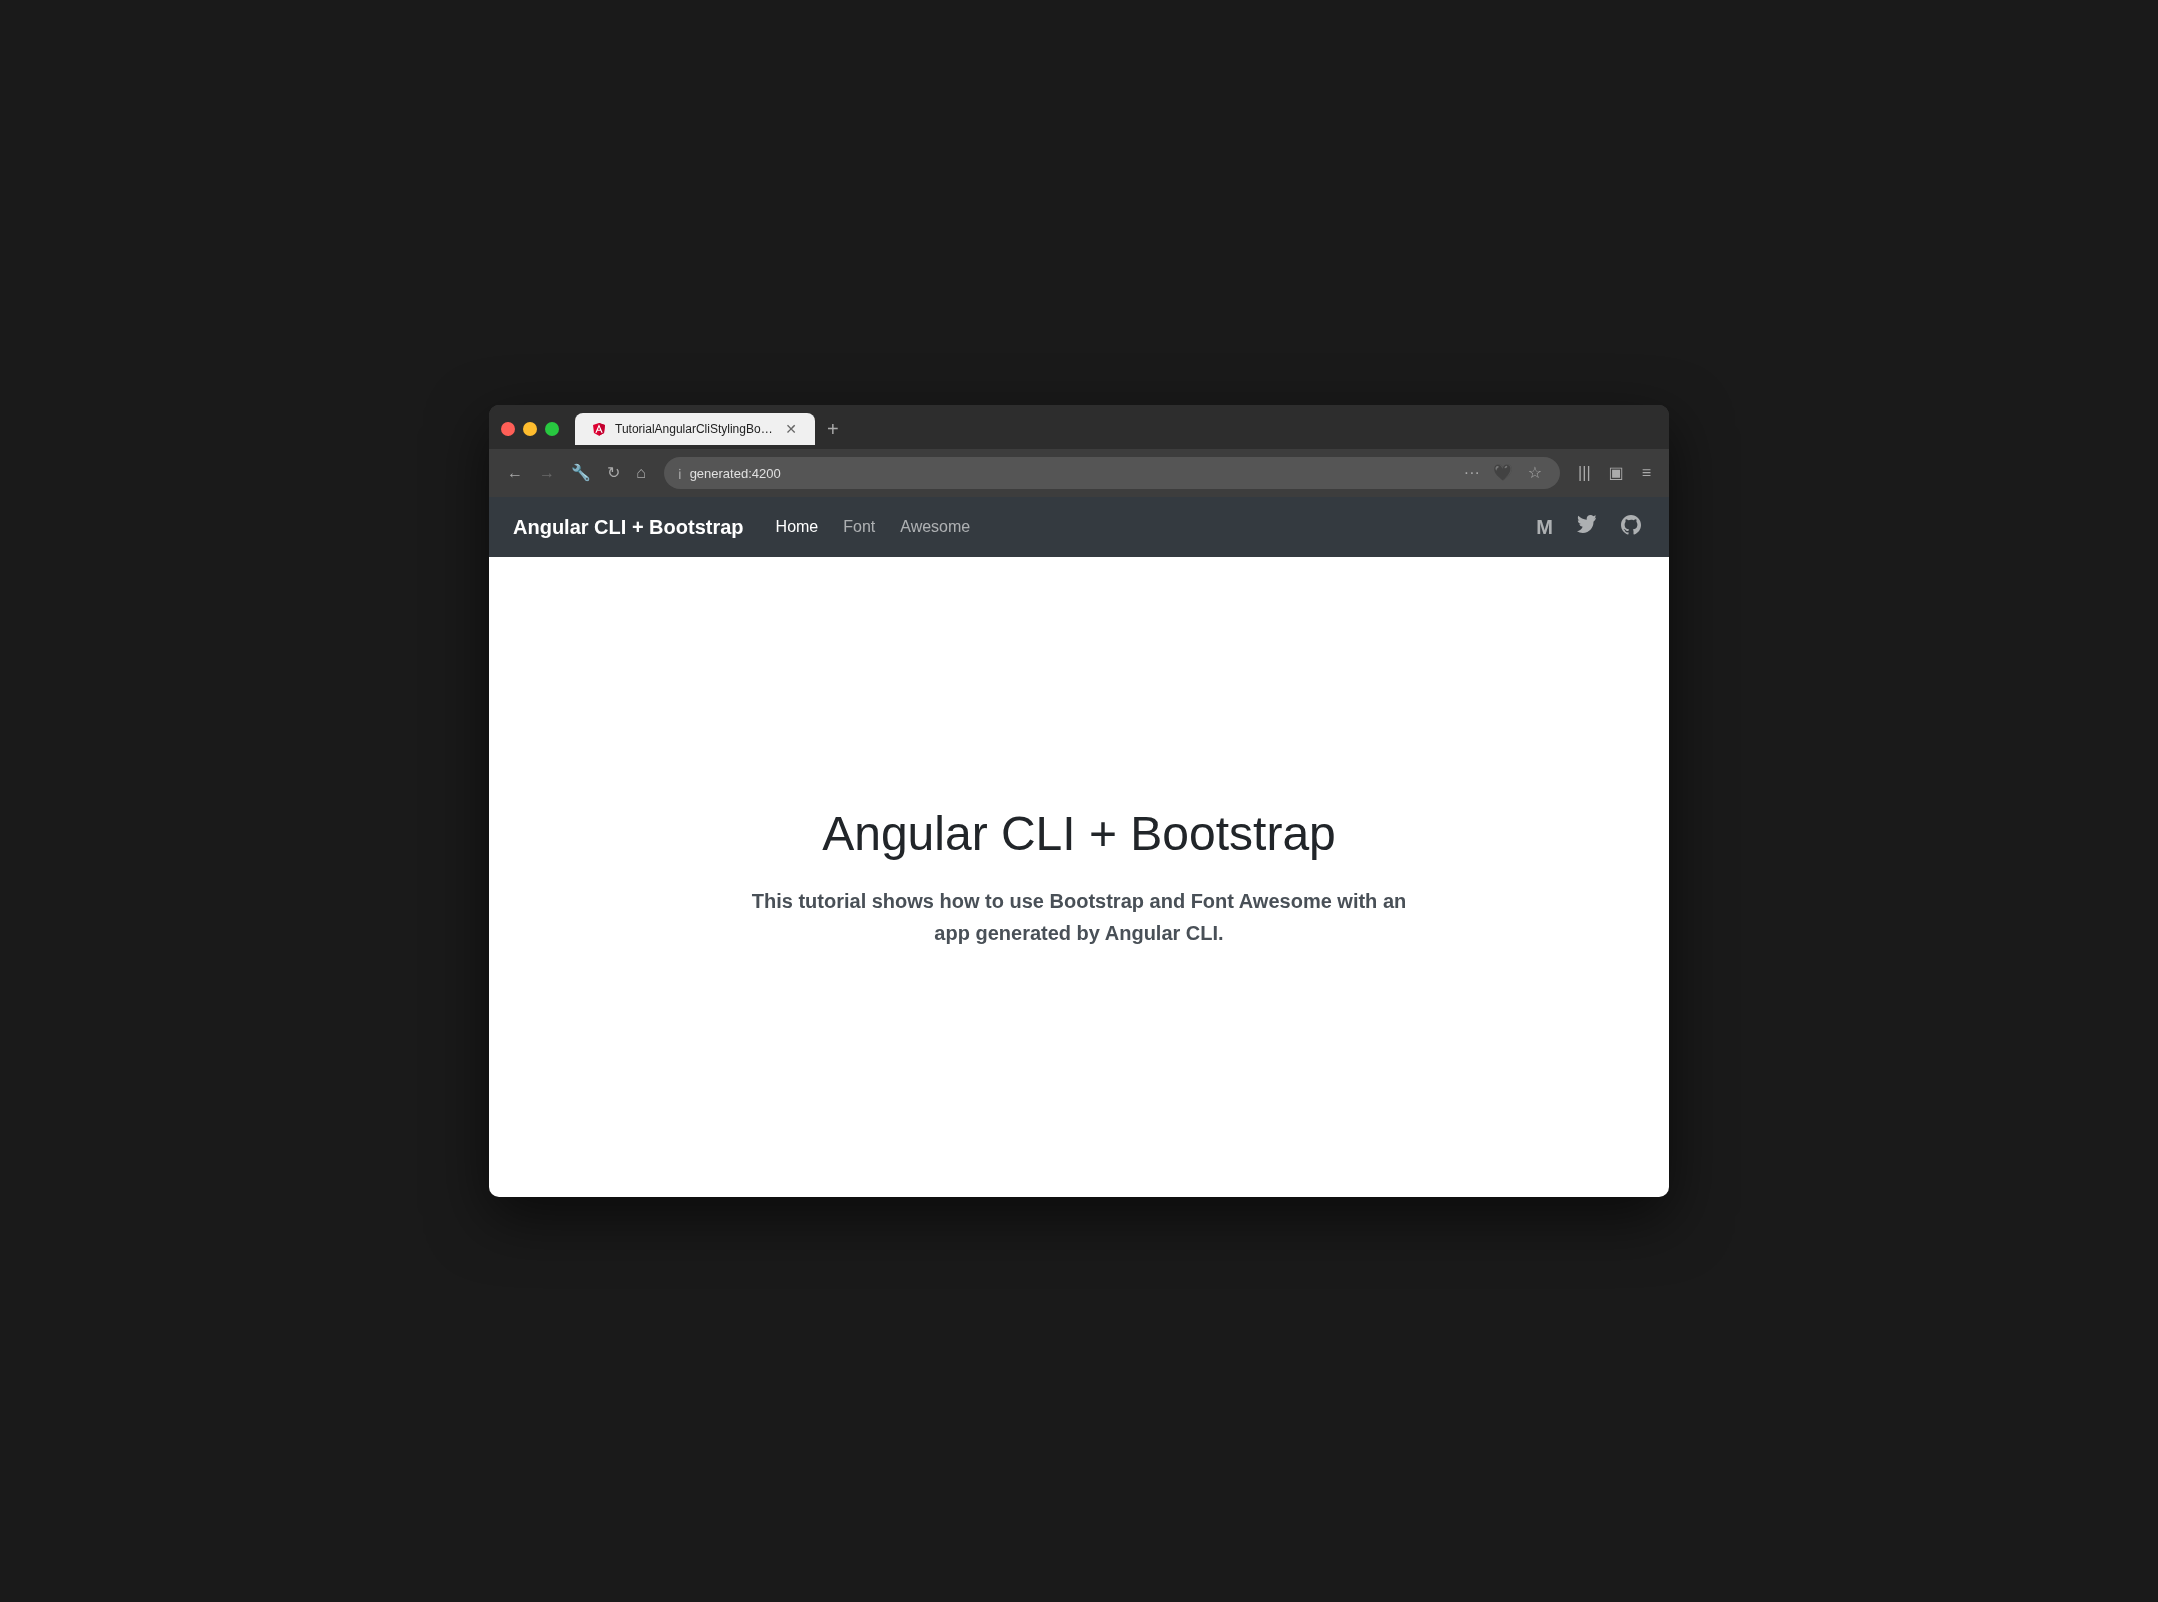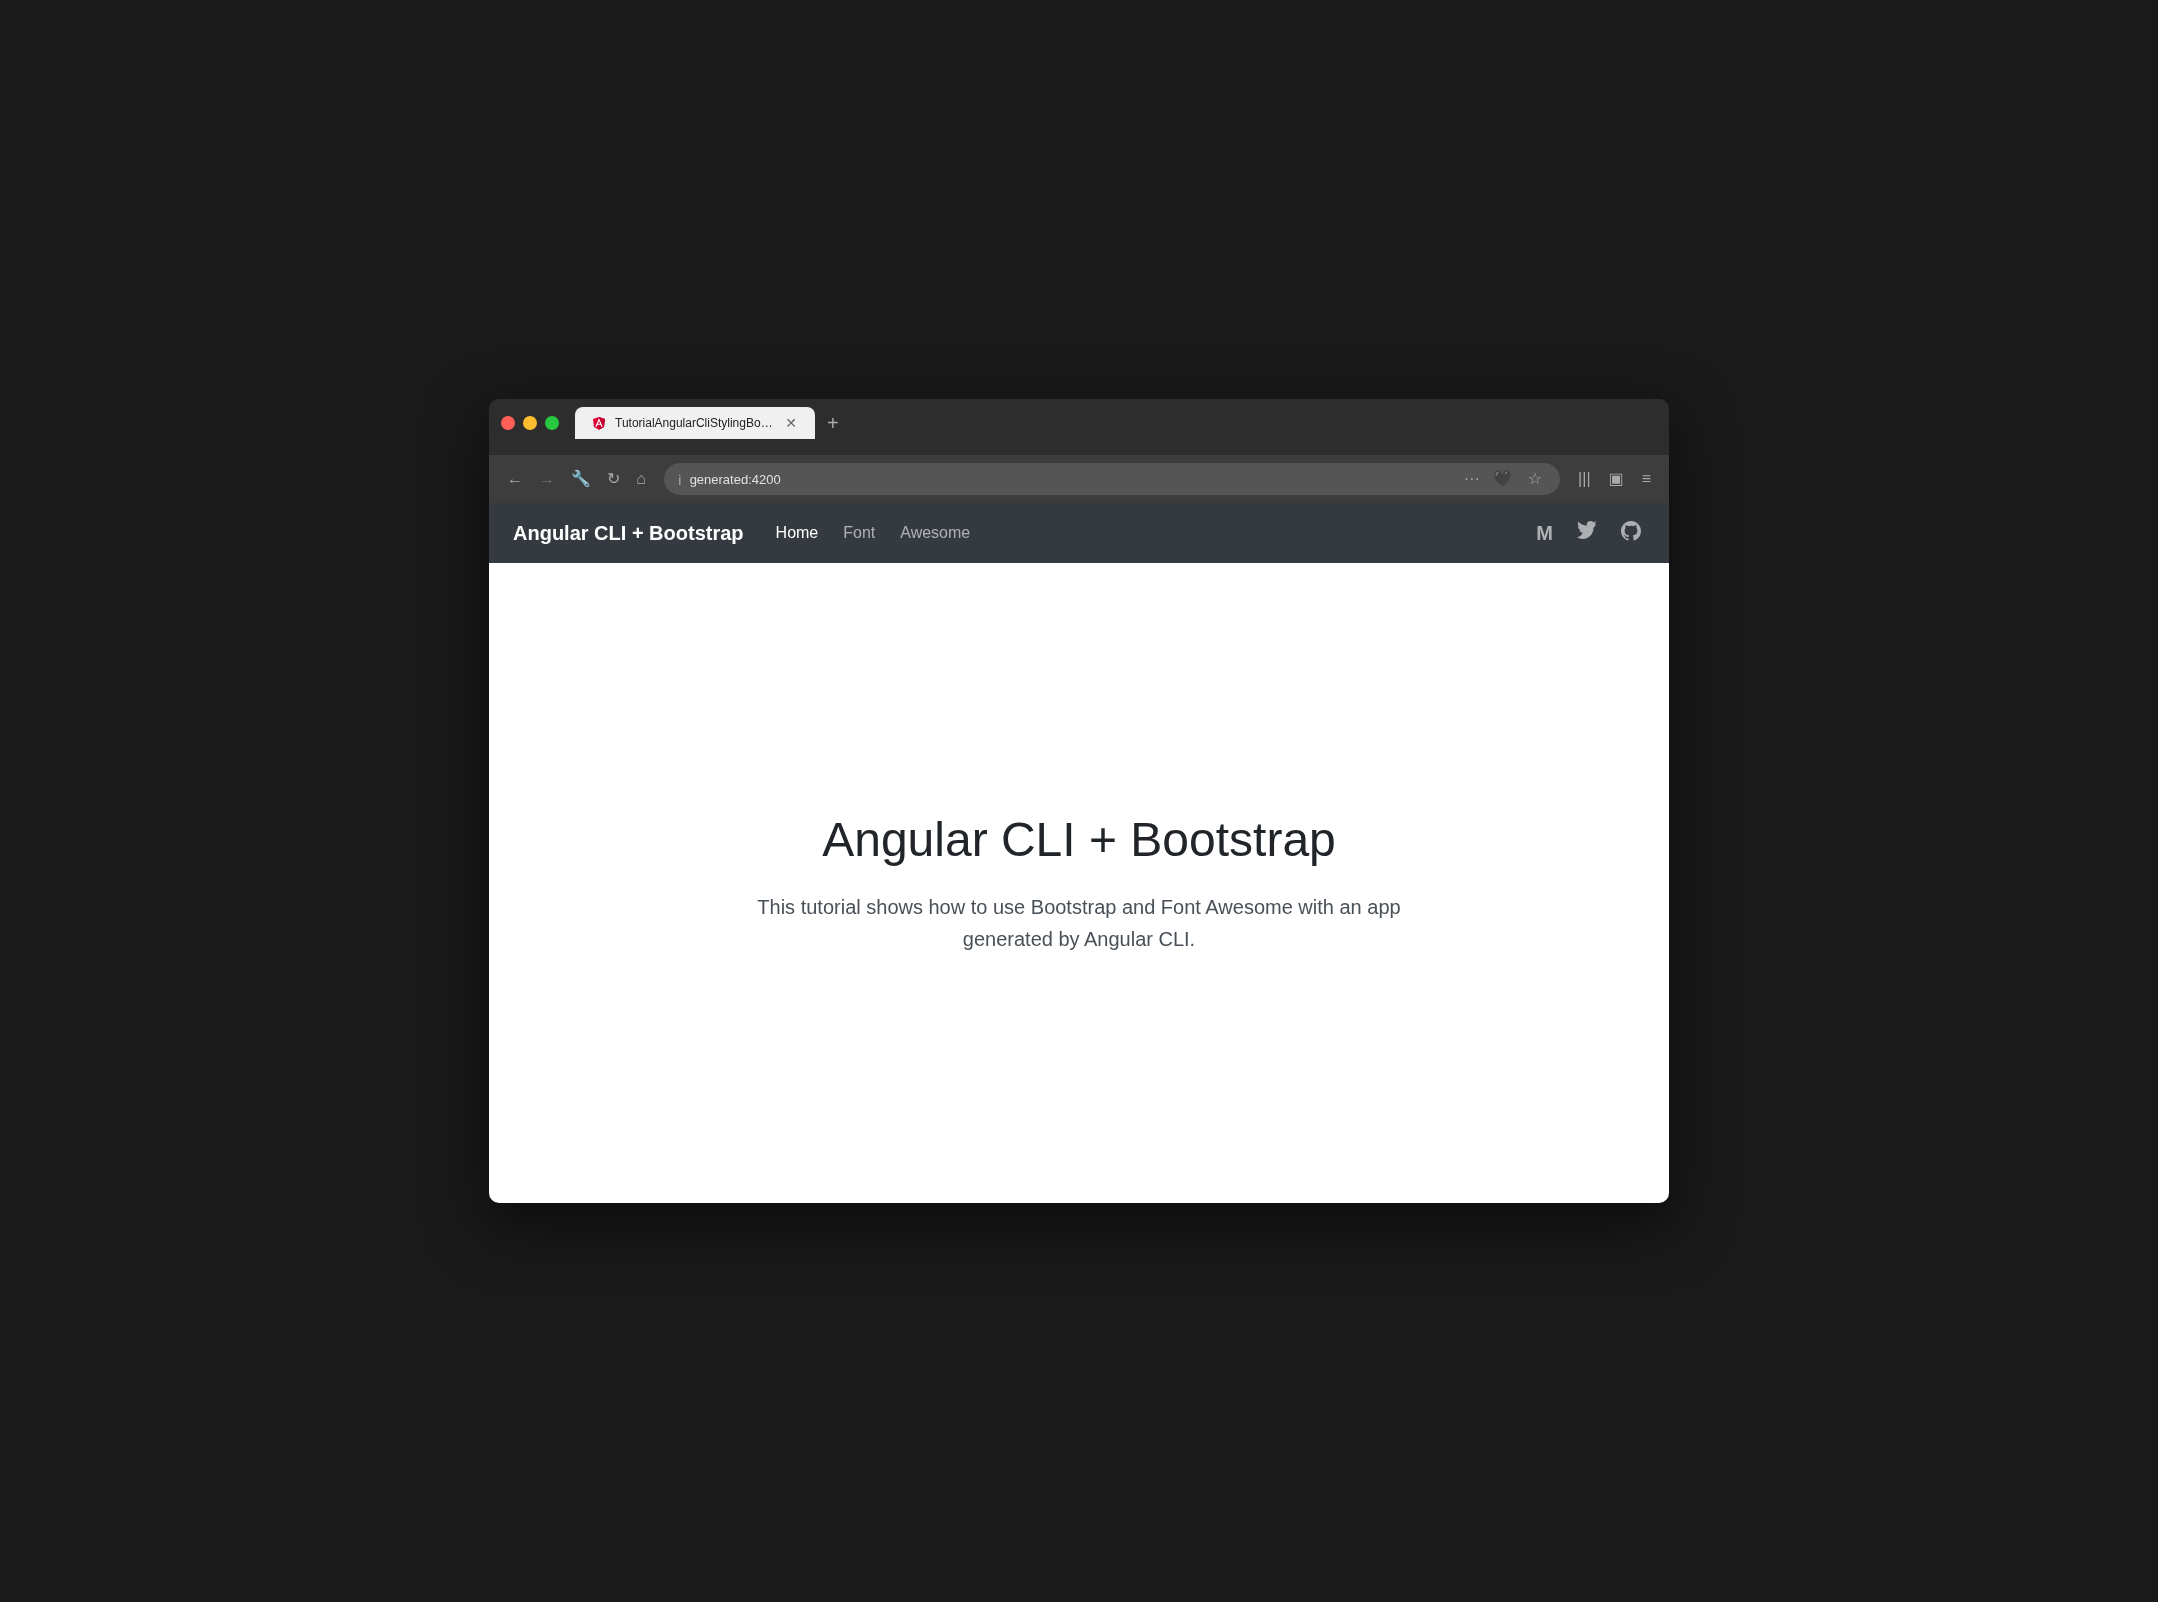--- a/index.html
+++ b/index.html
@@ -24,21 +24,21 @@
     
     .browser-chrome {
       background: #3d3d3d;
       display: flex;
       flex-direction: column;
     }
 
     .tab-bar {
       display: flex;
       align-items: center;
-      padding: 8px 12px 16px 12px;
+      padding: 8px 12px 4px 12px;
       gap: 0;
       background: #2d2d2d;
     }
 
     .window-controls {
       display: flex;
       gap: 8px;
       margin-right: 16px;
       align-items: center;
     }
@@ -266,20 +266,21 @@
       font-weight: 400;
       color: #212529;
       margin-bottom: 24px;
     }
 
     .site-main p {
       font-size: 20px;
       color: #495057;
       max-width: 660px;
       line-height: 1.6;
+      font-weight: bold;
     }
 
     
     .site-footer {
       background: #f8f9fa;
       padding: 20px;
       text-align: center;
       font-size: 15px;
       color: #6c757d;
       border-top: 1px solid #e9ecef;

